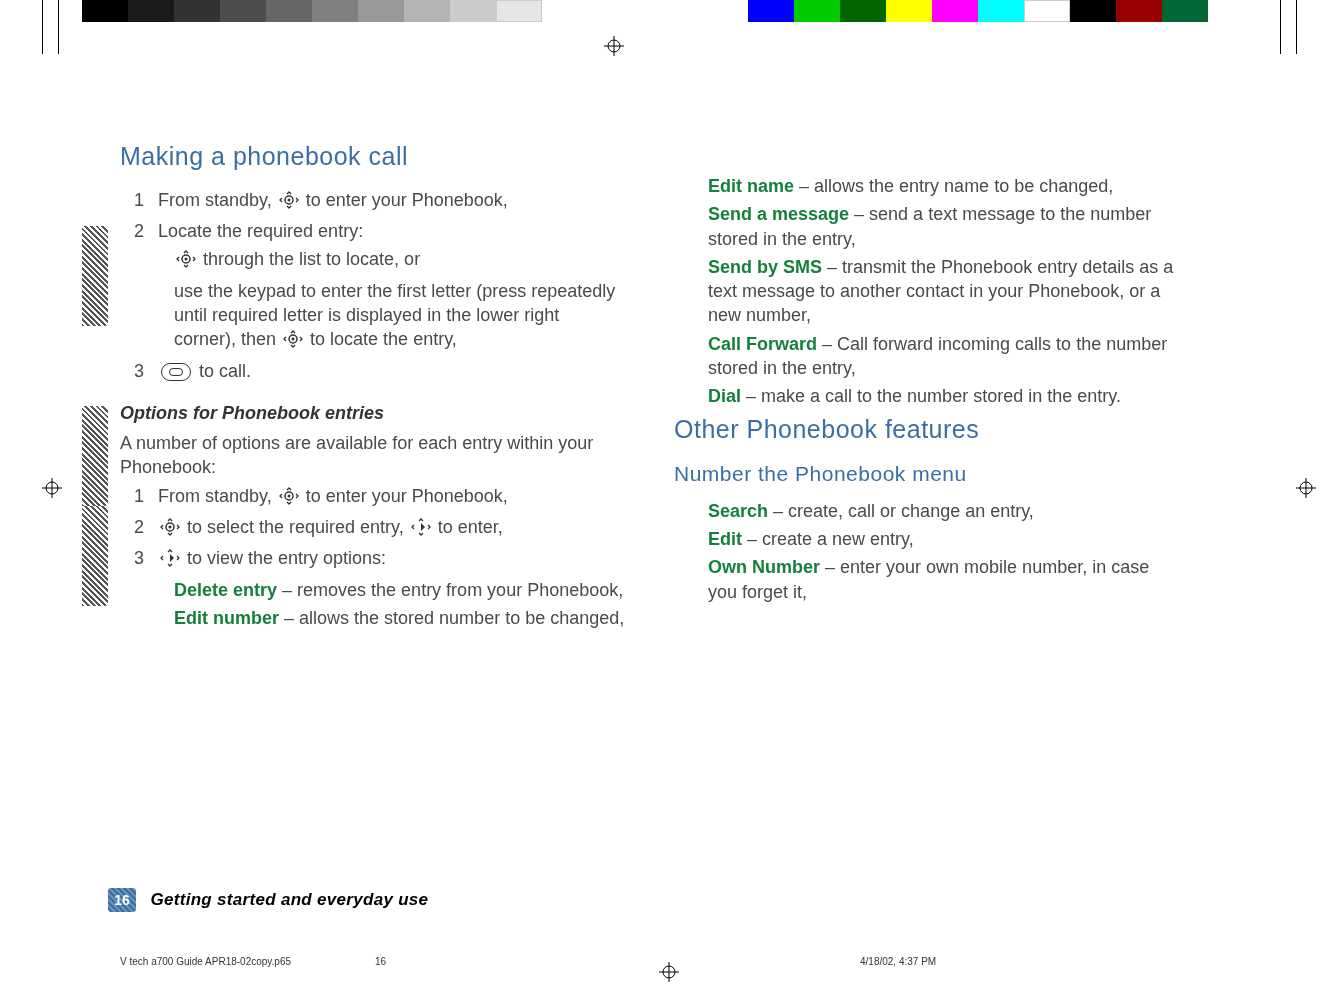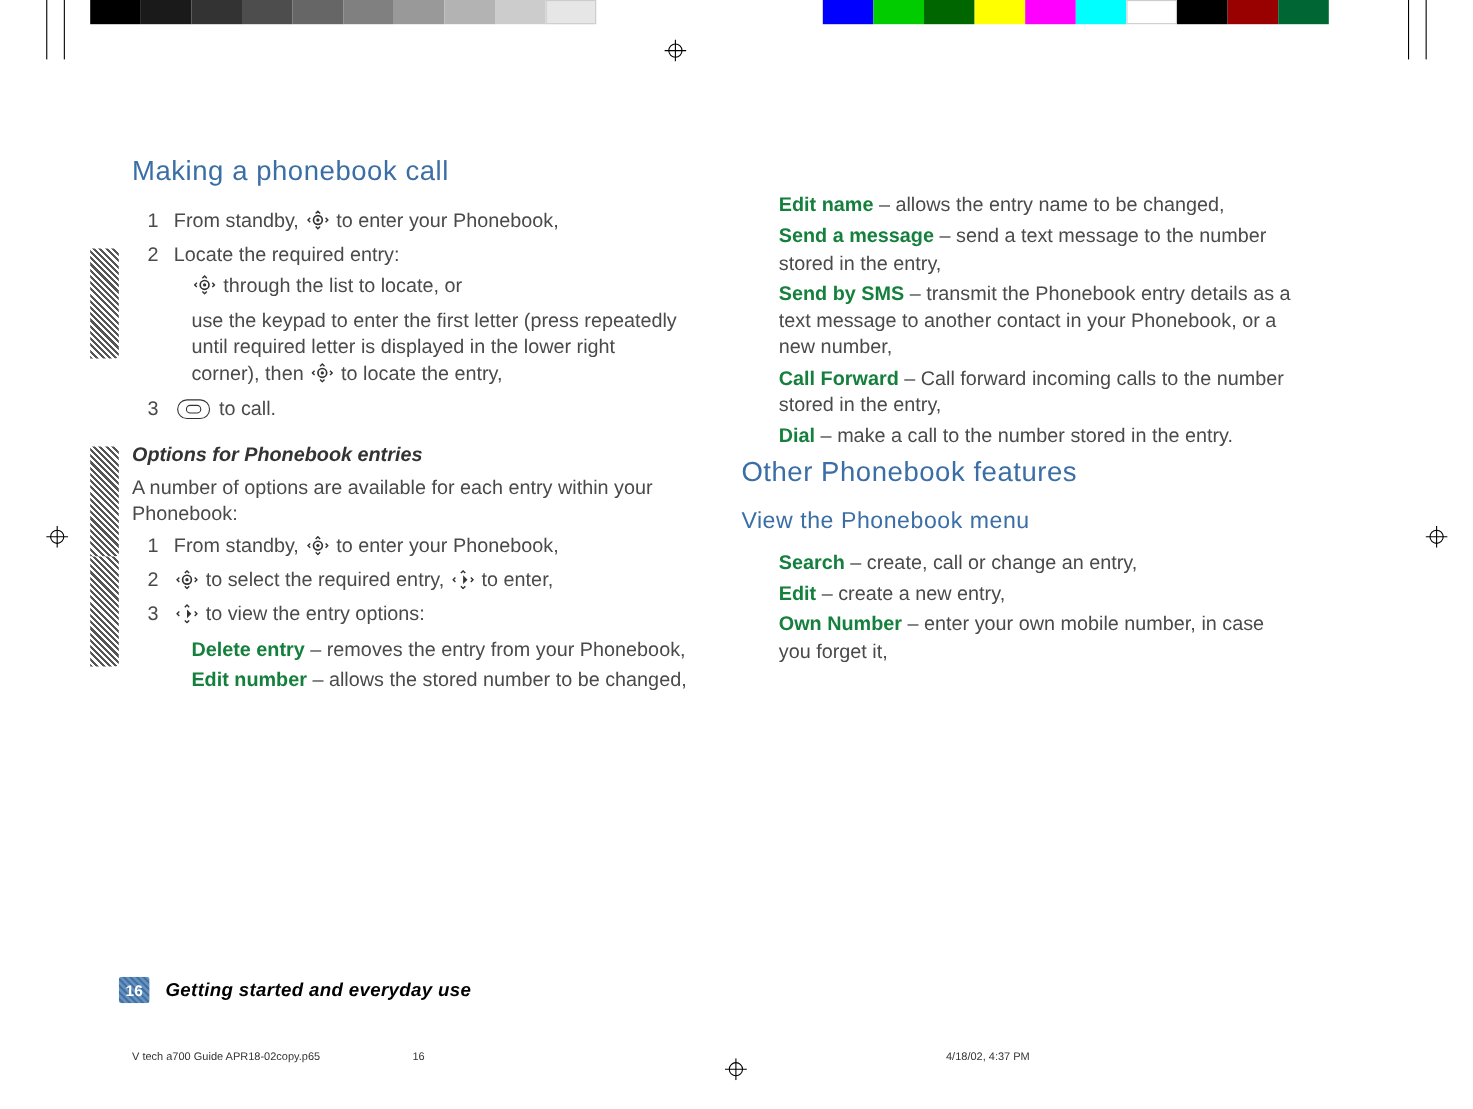--- a/index.html
+++ b/index.html
@@ -204,21 +204,21 @@
 
     <div class="col">
       <div style="height:30px"></div>
       <div class="para indent"><span class="bold">Edit name</span><span> – allows the entry name to be changed,</span></div>
       <div class="para indent"><span class="bold">Send a message</span><span> – send a text message to the number stored in the entry,</span></div>
       <div class="para indent"><span class="bold">Send by SMS</span><span> – transmit the Phonebook entry details as a text message to another contact in your Phonebook, or a new number,</span></div>
       <div class="para indent"><span class="bold">Call Forward</span><span> – Call forward incoming calls to the number stored in the entry,</span></div>
       <div class="para indent"><span class="bold">Dial</span><span> – make a call to the number stored in the entry.</span></div>
 
       <div class="h1" style="">Other Phonebook features</div>
-      <div class="h2" style="margin-top:4px">View the Phonebook menu</div>
+      <div class="h2" style="margin-top:4px">Number the Phonebook menu</div>
 
 
       <div class="para indent"><span class="bold">Search</span><span> – create, call or change an entry,</span></div>
       <div class="para indent"><span class="bold">Edit</span><span> – create a new entry,</span></div>
       <div class="para indent"><span class="bold">Own Number</span><span> – enter your own mobile number, in case you forget it,</span></div>
     </div>
   </div>
 
   <div class="footer">
     <span class="page-badge">16</span>

